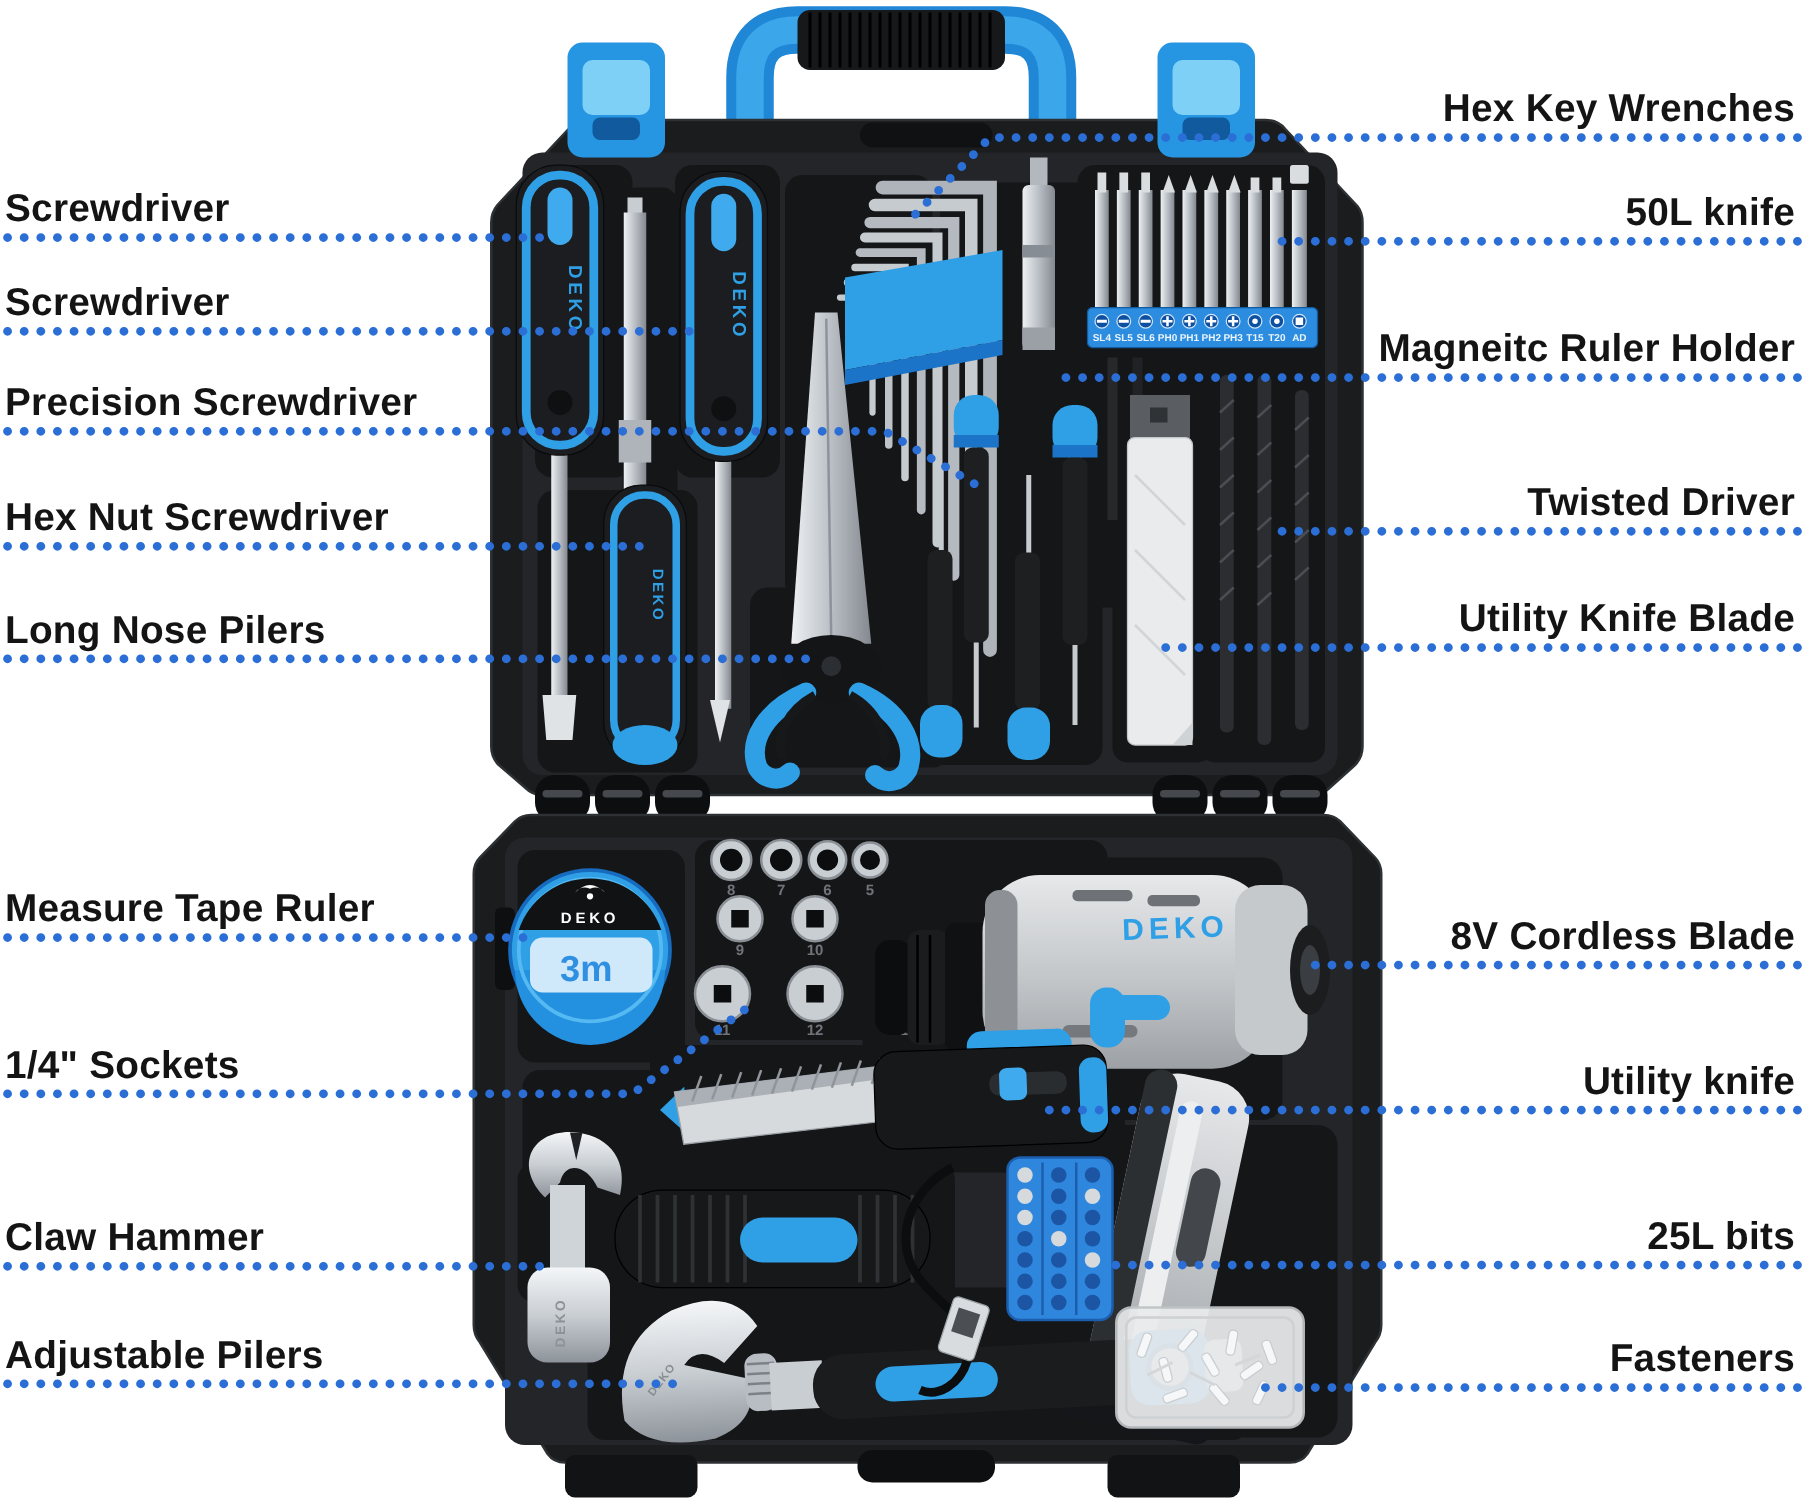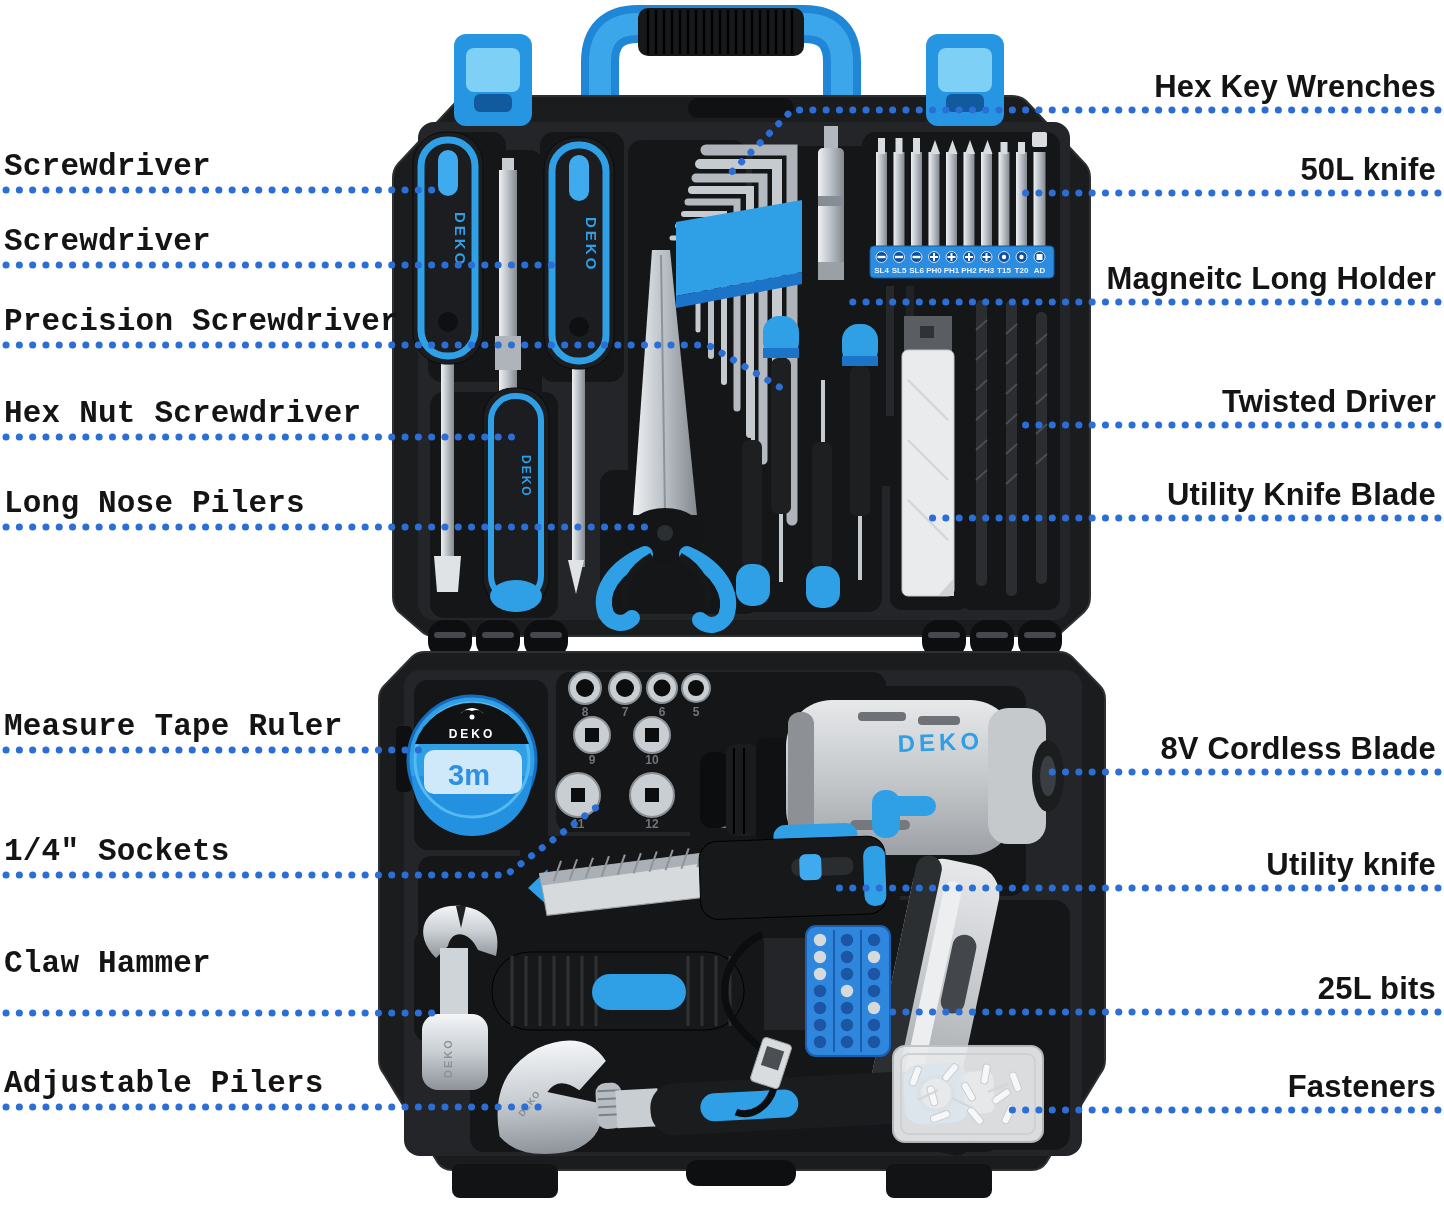--- a/index.html
+++ b/index.html
@@ -2,21 +2,21 @@
 <html><head>
 <meta charset="utf-8">
 <style>
   html,body{margin:0;padding:0;background:#ffffff;}
   .stage{position:relative;width:1444px;height:1205px;background:#ffffff;overflow:hidden;
          font-family:"Liberation Sans",sans-serif;}
   .art{position:absolute;left:0;top:0;width:1444px;height:1205px;}
   .lbl{position:absolute;font-weight:700;font-size:31px;line-height:34px;color:#141414;
        white-space:nowrap;letter-spacing:0.2px;}
   .lbl.right{text-align:right;right:8px;}
-  .lbl.left{left:4px;font-family:Liberation Mono, monospace;}
+  .lbl.left{left:4px;}
   svg text{font-family:"Liberation Sans",sans-serif;}
 </style>
 </head>
 <body>
 
 <div class="stage">
 
 <svg class="art" viewBox="0 0 1444 1205">
   <defs>
     <linearGradient id="gChrome" x1="0" y1="0" x2="0" y2="1">
@@ -535,26 +535,26 @@
 </svg>
 
 <div>
   <div class="lbl left" style="top:150px">Screwdriver</div>
   <div class="lbl left" style="top:225px">Screwdriver</div>
   <div class="lbl left" style="top:305px">Precision Screwdriver</div>
   <div class="lbl left" style="top:397px">Hex Nut Screwdriver</div>
   <div class="lbl left" style="top:487px">Long Nose Pilers</div>
   <div class="lbl left" style="top:710px">Measure Tape Ruler</div>
   <div class="lbl left" style="top:835px">1/4" Sockets</div>
-  <div class="lbl left" style="top:947px">Claw Hammer</div>
+  <div class="lbl left" style="top:973px">Claw Hammer</div>
   <div class="lbl left" style="top:1067px">Adjustable Pilers</div>
 
   <div class="lbl right" style="top:70px">Hex Key Wrenches</div>
   <div class="lbl right" style="top:153px">50L knife</div>
-  <div class="lbl right" style="top:262px">Magneitc Long Holder</div>
+  <div class="lbl right" style="top:262px">Magneitc Ruler Holder</div>
   <div class="lbl right" style="top:385px">Twisted Driver</div>
   <div class="lbl right" style="top:478px">Utility Knife Blade</div>
   <div class="lbl right" style="top:732px">8V Cordless Blade</div>
   <div class="lbl right" style="top:848px">Utility knife</div>
   <div class="lbl right" style="top:972px">25L bits</div>
   <div class="lbl right" style="top:1070px">Fasteners</div>
 </div>
 
 </div>
 

